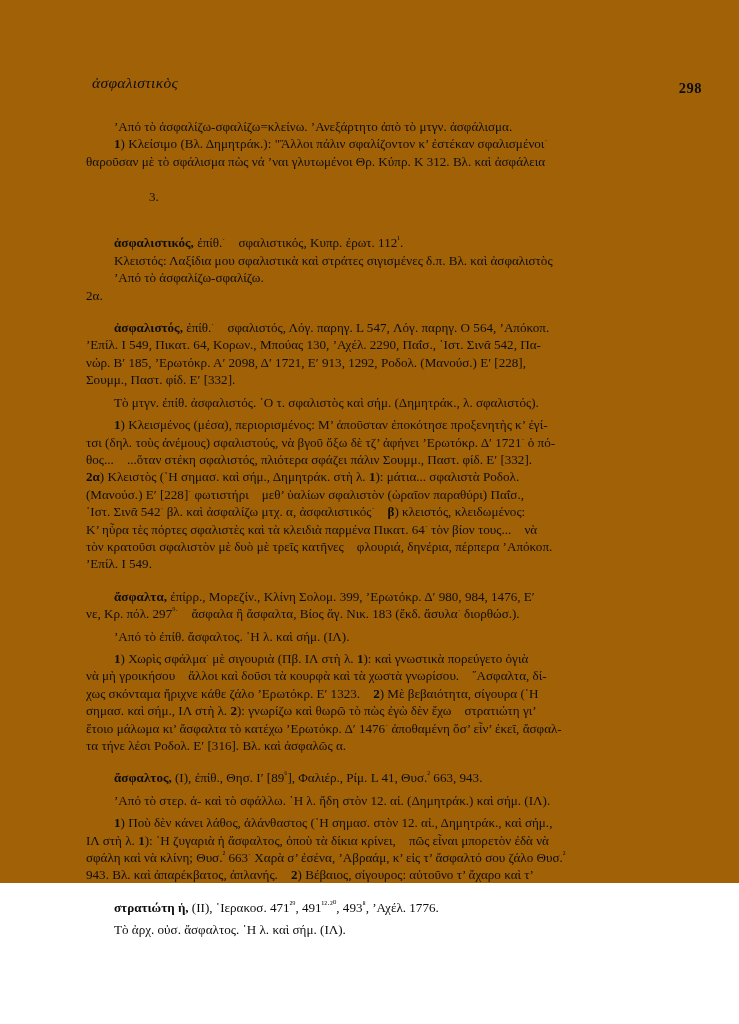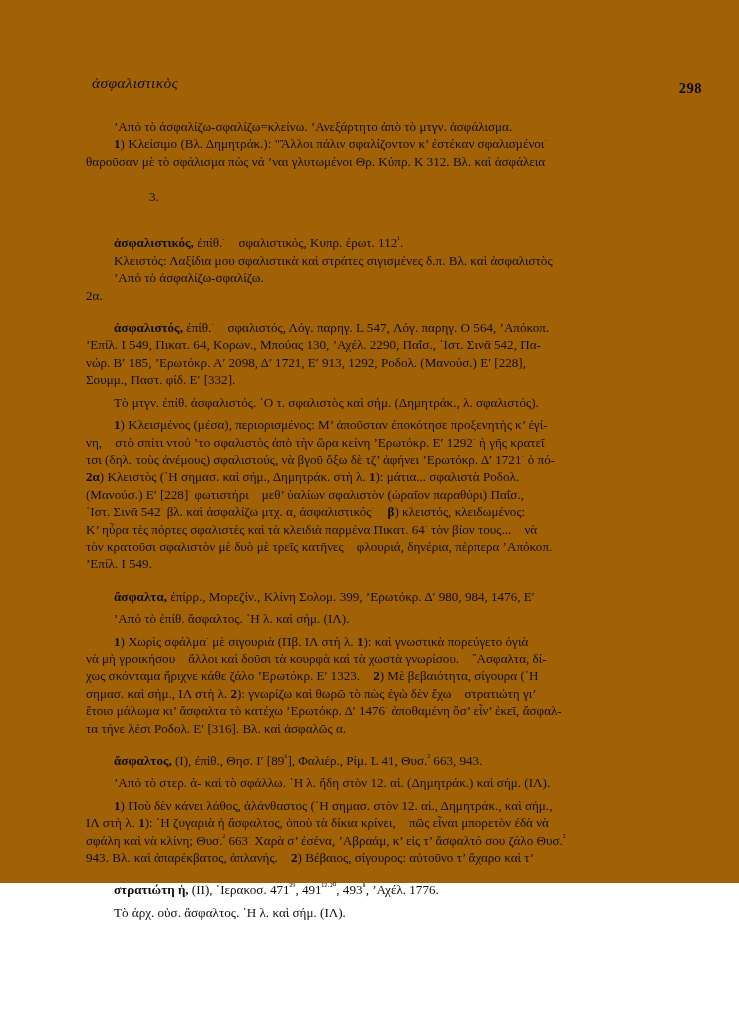--- a/index.html
+++ b/index.html
@@ -110,32 +110,33 @@
       <p class="line">2α.</p>
     </div>
 
     <div class="block spaced-lg">
       <p class="line indent"><span class="bd">ἀσφαλιστός,</span> ἐπίθ.<span class="sup">·</span>    σφαλιστός, Λόγ. παρηγ. L 547, Λόγ. παρηγ. Ο 564, ’Απόκοπ.</p>
       <p class="line">’Επίλ. Ι 549, Πικατ. 64, Κορων., Μπούας 130, ’Αχέλ. 2290, Παΐσ., ῾Ιστ. Σινᾶ 542, Πα-</p>
       <p class="line">νώρ. Β′ 185, ’Ερωτόκρ. Α′ 2098, Δ′ 1721, Ε′ 913, 1292, Ροδολ. (Μανούσ.) Ε′ [228],</p>
       <p class="line">Σουμμ., Παστ. φίδ. Ε′ [332].</p>
       <p class="line indent" style="margin-top:5px;">Τὸ μτγν. ἐπίθ. ἀσφαλιστός. ῾Ο τ. σφαλιστὸς καὶ σήμ. (Δημητράκ., λ. σφαλιστός).</p>
       <p class="line indent" style="margin-top:5px;"><span class="bd">1</span>) Κλεισμένος (μέσα), περιορισμένος: Μ’ ἀποῦσταν ἐποκότησε προξενητὴς κ’ ἐγί-</p>
-      <p class="line">νη,    στὸ σπίτι ντού ’το σφαλιστὸς ἀπὸ τὴν ὥρα κείνη ’Ερωτόκρ. Ε′ 1292<span class="sup">·</span> ἡ γῆς κρατεῖ</p>
       <p class="line">τσι (δηλ. τοὺς ἀνέμους) σφαλιστούς, νὰ βγοῦ ὄξω δὲ τζ’ ἀφήνει ’Ερωτόκρ. Δ′ 1721<span class="sup">·</span> ὁ πό-</p>
+      <p class="line">θος...    ...ὅταν στέκη σφαλιστός, πλιότερα σφάζει πάλιν Σουμμ., Παστ. φίδ. Ε′ [332].</p>
       <p class="line"><span class="bd">2α</span>) Κλειστὸς (῾Η σημασ. καὶ σήμ., Δημητράκ. στὴ λ. <span class="bd">1</span>): μάτια... σφαλιστὰ Ροδολ.</p>
       <p class="line">(Μανούσ.) Ε′ [228]<span class="sup">·</span> φωτιστήρι    μεθ’ ὑαλίων σφαλιστὸν (ὡραῖον παραθύρι) Παΐσ.,</p>
       <p class="line">῾Ιστ. Σινᾶ 542<span class="sup">·</span> βλ. καὶ ἀσφαλίζω μτχ. α, ἀσφαλιστικός<span class="sup">·</span>    <span class="bd">β</span>) κλειστός, κλειδωμένος:</p>
       <p class="line">Κ’ ηὗρα τὲς πόρτες σφαλιστὲς καὶ τὰ κλειδιὰ παρμένα Πικατ. 64<span class="sup">·</span> τὸν βίον τους...    νὰ</p>
       <p class="line">τὸν κρατοῦσι σφαλιστὸν μὲ δυὸ μὲ τρεῖς κατῆνες    φλουριά, δηνέρια, πέρπερα ’Απόκοπ.</p>
       <p class="line">’Επίλ. Ι 549.</p>
     </div>
 
     <div class="block spaced-lg">
       <p class="line indent"><span class="bd">ἄσφαλτα,</span> ἐπίρρ., Μορεζίν., Κλίνη Σολομ. 399, ’Ερωτόκρ. Δ′ 980, 984, 1476, Ε′</p>
+      <p class="line">νε, Κρ. πόλ. 297<span class="sup">⁹·</span>    ἄσφαλα ἢ ἄσφαλτα, Βίος ἅγ. Νικ. 183 (ἔκδ. ἄσυλα<span class="sup">·</span> διορθώσ.).</p>
       <p class="line indent" style="margin-top:5px;">’Από τὸ ἐπίθ. ἄσφαλτος. ῾Η λ. καὶ σήμ. (ΙΛ).</p>
       <p class="line indent" style="margin-top:5px;"><span class="bd">1</span>) Χωρὶς σφάλμα<span class="sup">·</span> μὲ σιγουριὰ (Πβ. ΙΛ στὴ λ. <span class="bd">1</span>): καὶ γνωστικὰ πορεύγετο ὀγιὰ</p>
       <p class="line">νὰ μὴ γροικήσου    ἄλλοι καὶ δοῦσι τὰ κουρφὰ καὶ τὰ χωστὰ γνωρίσου.    ῎Ασφαλτα, δί-</p>
       <p class="line">χως σκόνταμα ἤριχνε κάθε ζάλο ’Ερωτόκρ. Ε′ 1323.    <span class="bd">2</span>) Μὲ βεβαιότητα, σίγουρα (῾Η</p>
       <p class="line">σημασ. καὶ σήμ., ΙΛ στὴ λ. <span class="bd">2</span>): γνωρίζω καὶ θωρῶ τὸ πὼς ἐγὼ δὲν ἔχω    στρατιώτη γι’</p>
       <p class="line">ἕτοιο μάλωμα κι’ ἄσφαλτα τὸ κατέχω ’Ερωτόκρ. Δ′ 1476<span class="sup">·</span> ἀποθαμένη ὅσ’ εἶν’ ἐκεῖ, ἄσφαλ-</p>
       <p class="line">τα τήνε λέσι Ροδολ. Ε′ [316]. Βλ. καὶ ἀσφαλῶς α.</p>
     </div>
 
     <div class="block spaced-lg">

